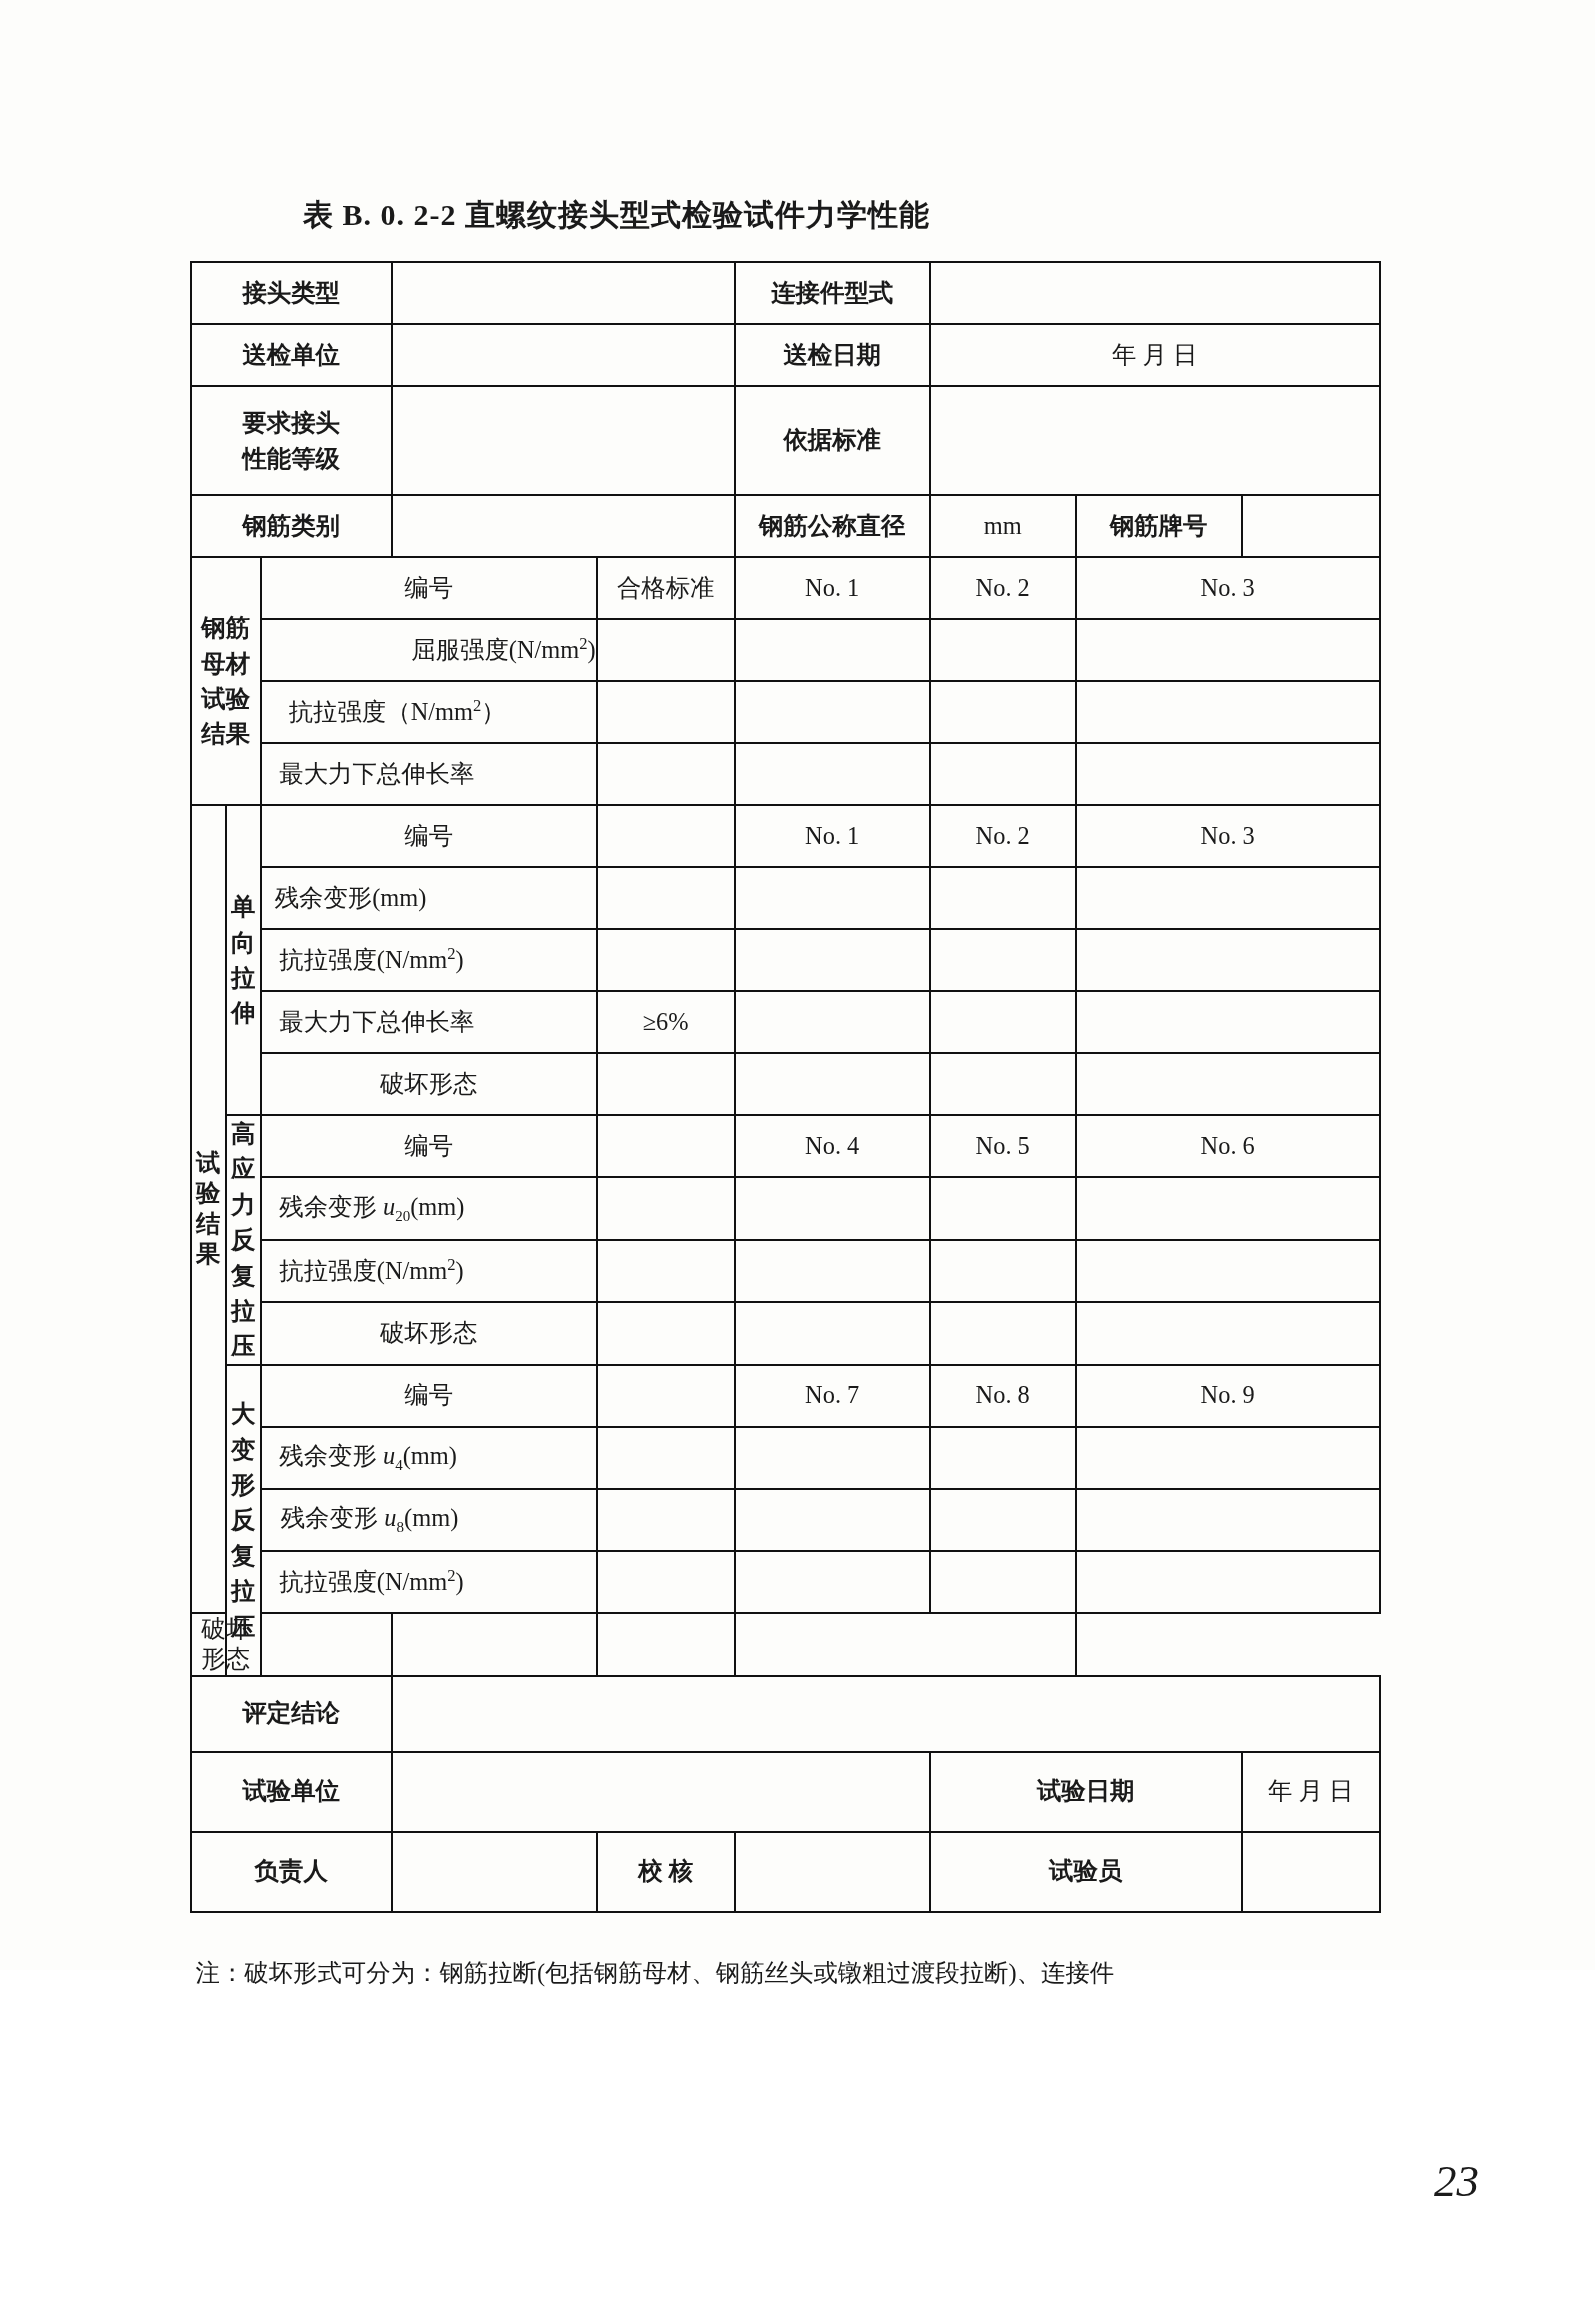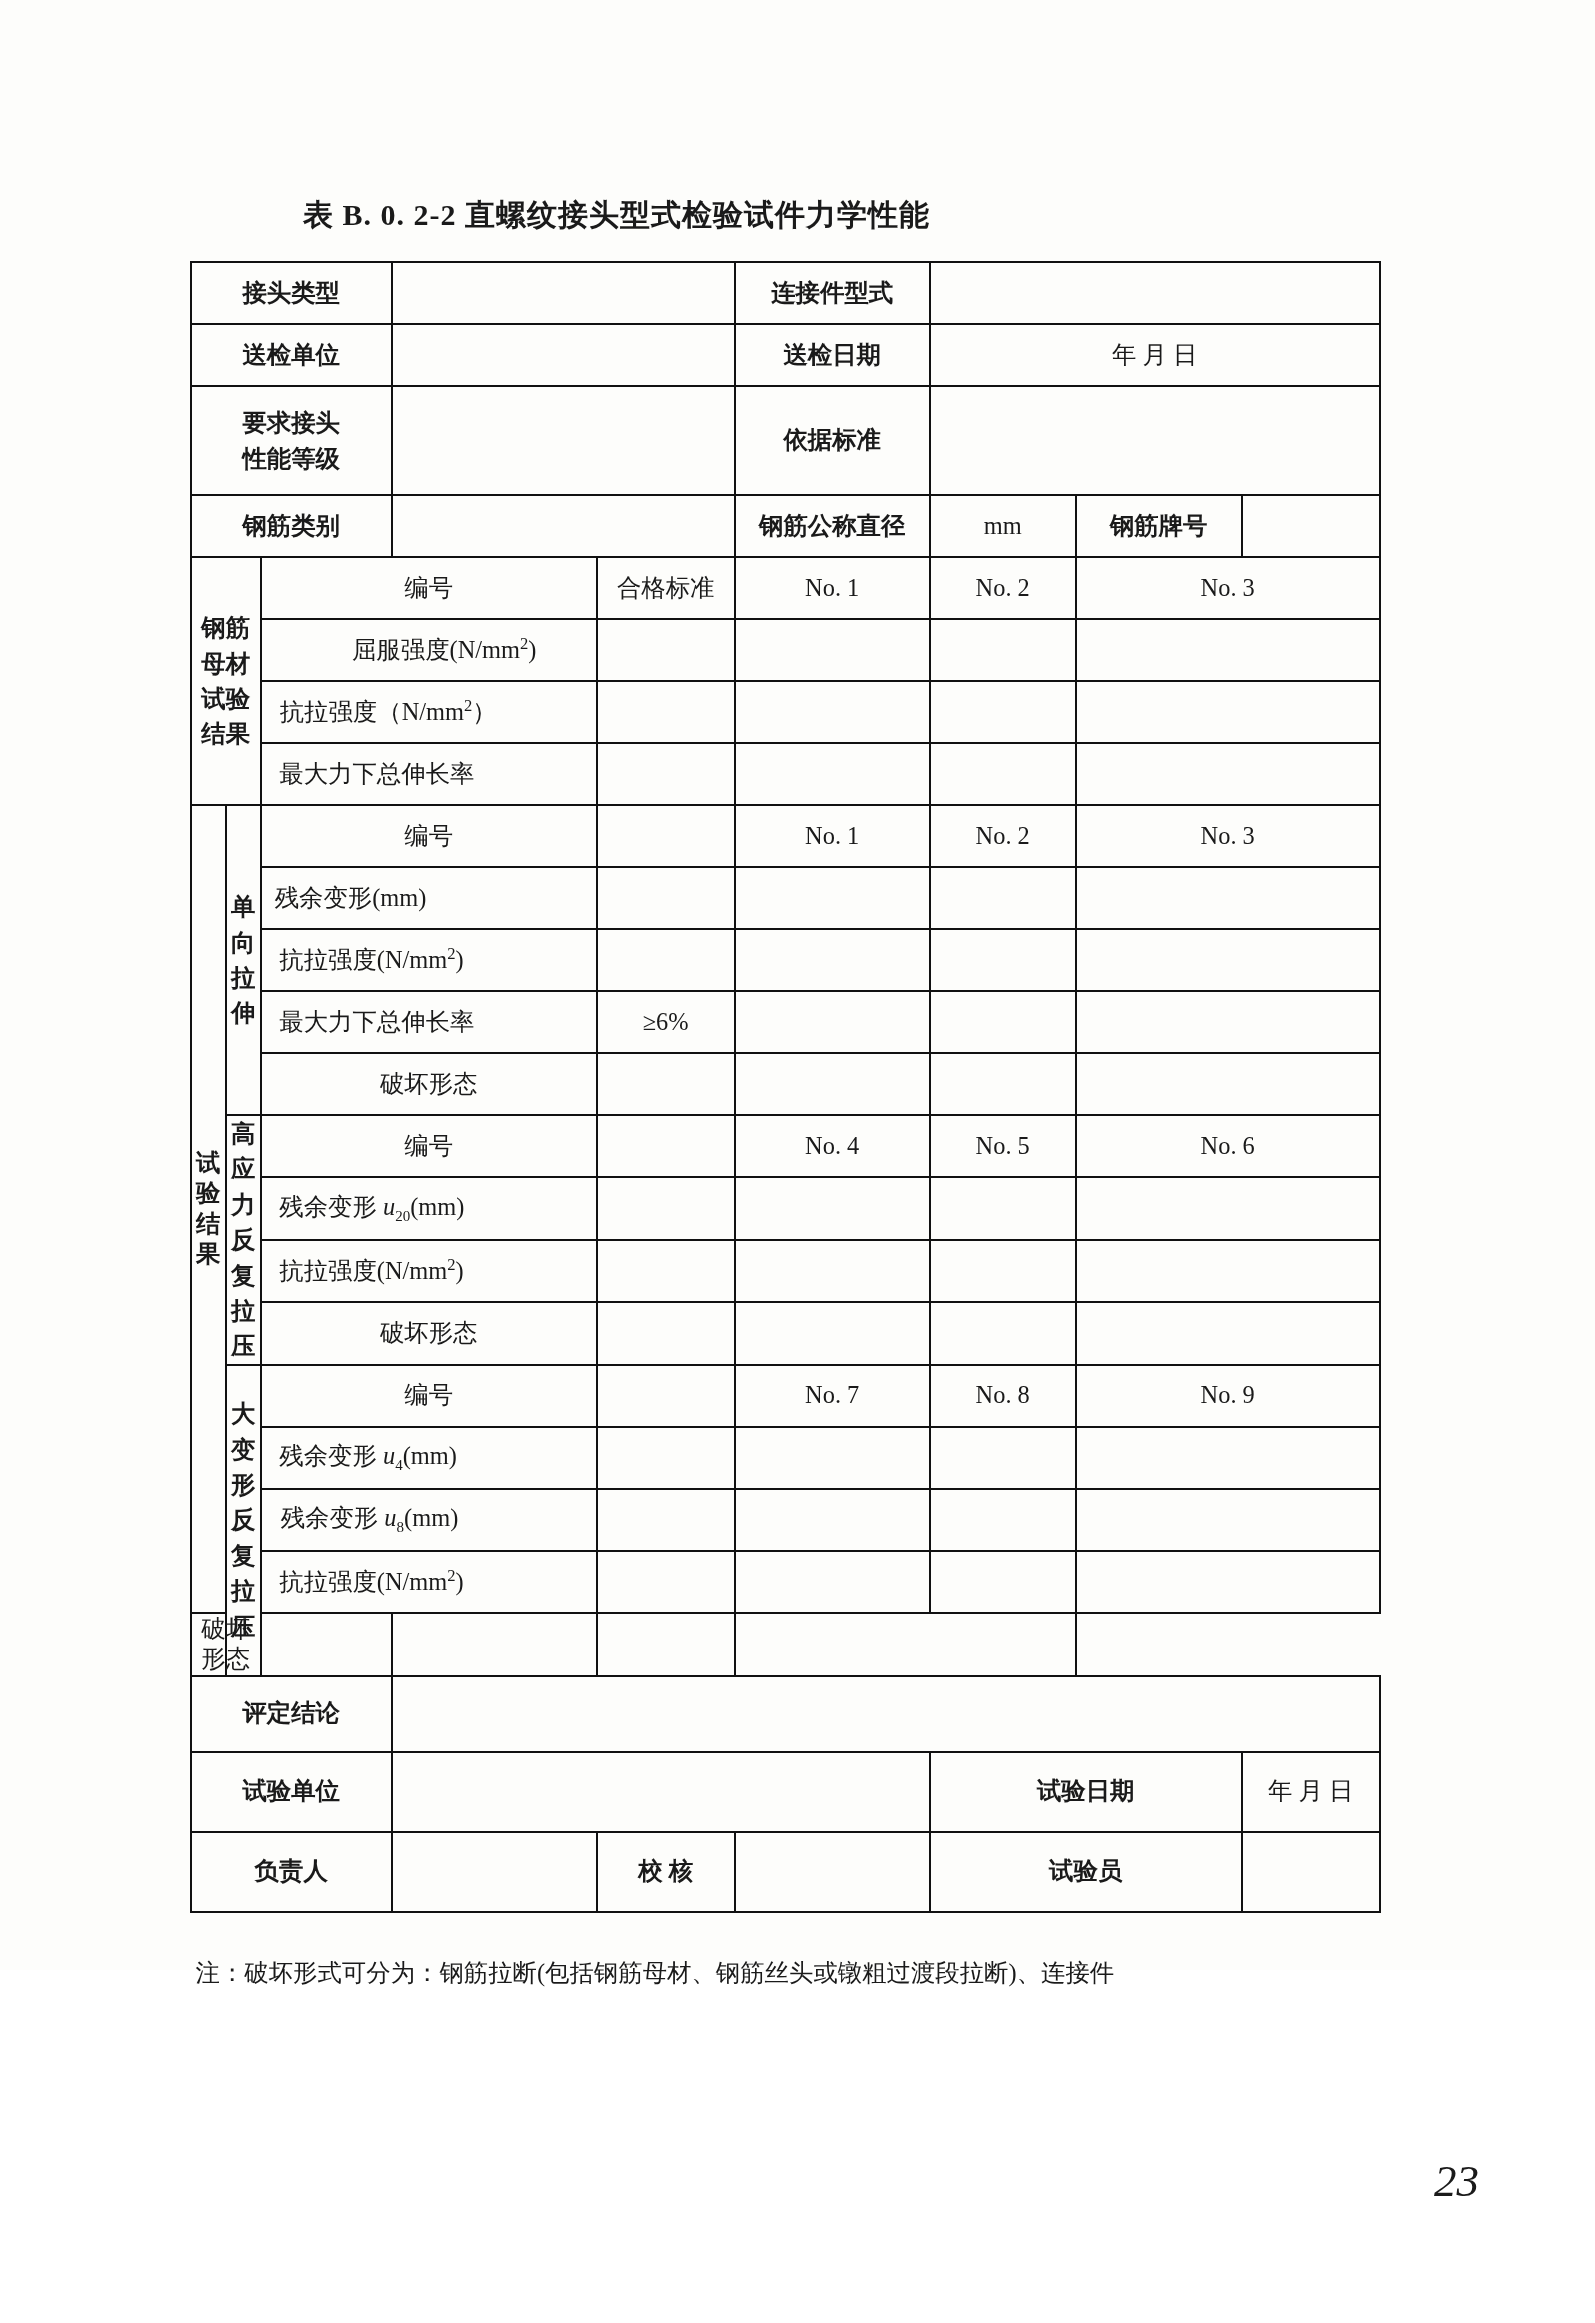--- a/index.html
+++ b/index.html
@@ -159,30 +159,30 @@
           <span class="twoline">钢筋母材</span>
           <span class="twoline">试验结果</span>
         </td>
         <td colspan="2">编号</td>
         <td>合格标准</td>
         <td>No. 1</td>
         <td>No. 2</td>
         <td colspan="2">No. 3</td>
       </tr>
       <tr>
-        <td colspan="2" style="text-align:center;padding-left:31px">
+        <td colspan="2" style="text-align:right;padding-left:31px">
           <span>屈服强度(N/mm</span><span class="sup">2</span>)
         </td>
         <td class="blank"></td>
         <td class="blank"></td>
         <td class="blank"></td>
         <td class="blank" colspan="2"></td>
       </tr>
       <tr>
-        <td colspan="2" style="text-align:left;padding-left:18px">
+        <td colspan="2" style="text-align:left;padding-left:27px">
           <span>抗拉强度（N/mm</span><span class="sup">2</span>）
         </td>
         <td class="blank"></td>
         <td class="blank"></td>
         <td class="blank"></td>
         <td class="blank" colspan="2"></td>
       </tr>
       <tr>
         <td colspan="2" style="text-align:left;padding-left:17.6px">最大力下总伸长率</td>
         <td class="blank"></td>

